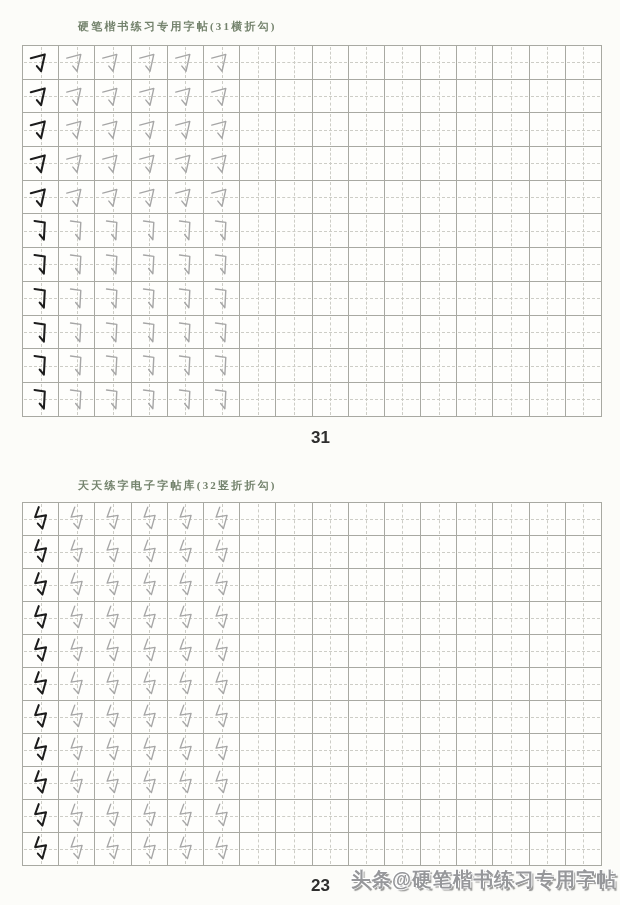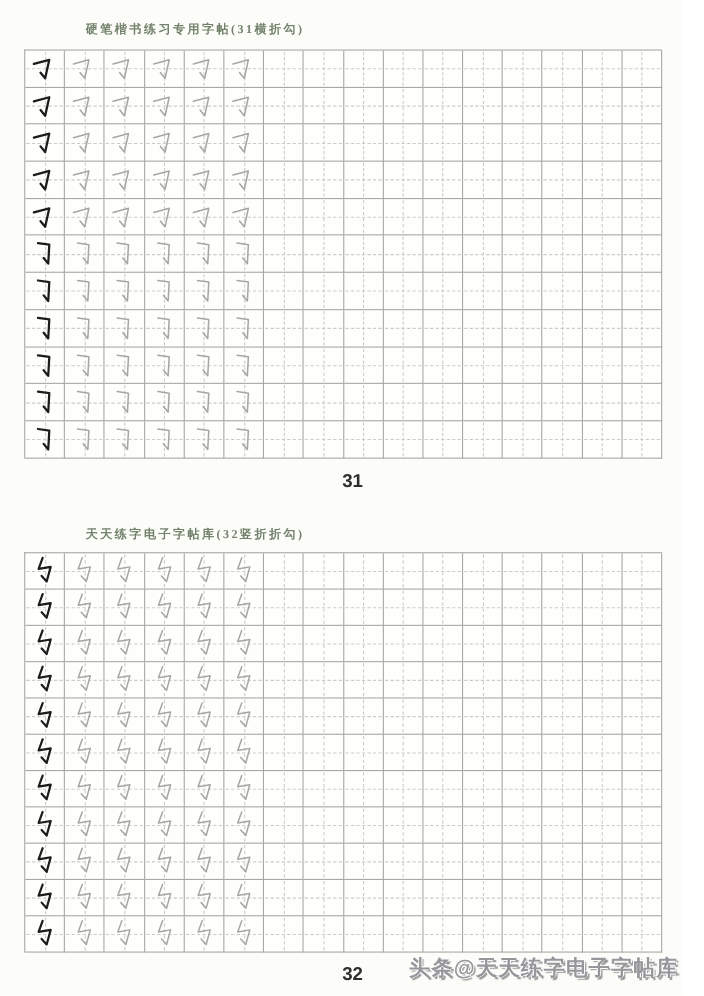--- a/index.html
+++ b/index.html
@@ -945,18 +945,18 @@
         <div class="cell"></div>
         <div class="cell"></div>
         <div class="cell"></div>
         <div class="cell"></div>
         <div class="cell"></div>
         <div class="cell"></div>
         <div class="cell"></div>
         <div class="cell"></div>
         <div class="cell"></div>
       </div>
-    <div class="page-num" id="pagenum-1">32</div>
+    <div class="page-num" id="pagenum-1">23</div>
   </section>
 
-  <div class="watermark">头条@天天练字电子字帖库</div>
+  <div class="watermark">头条@硬笔楷书练习专用字帖</div>
 
 </div>
 
 </body></html>

